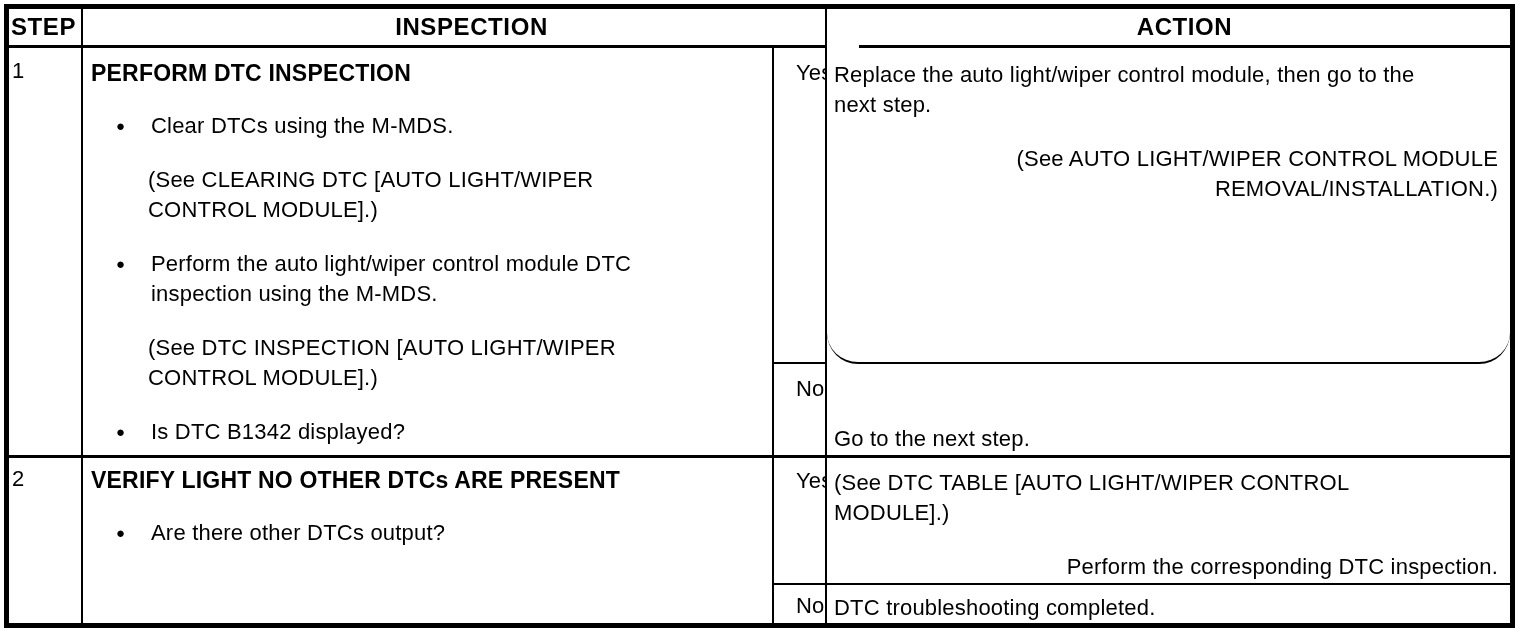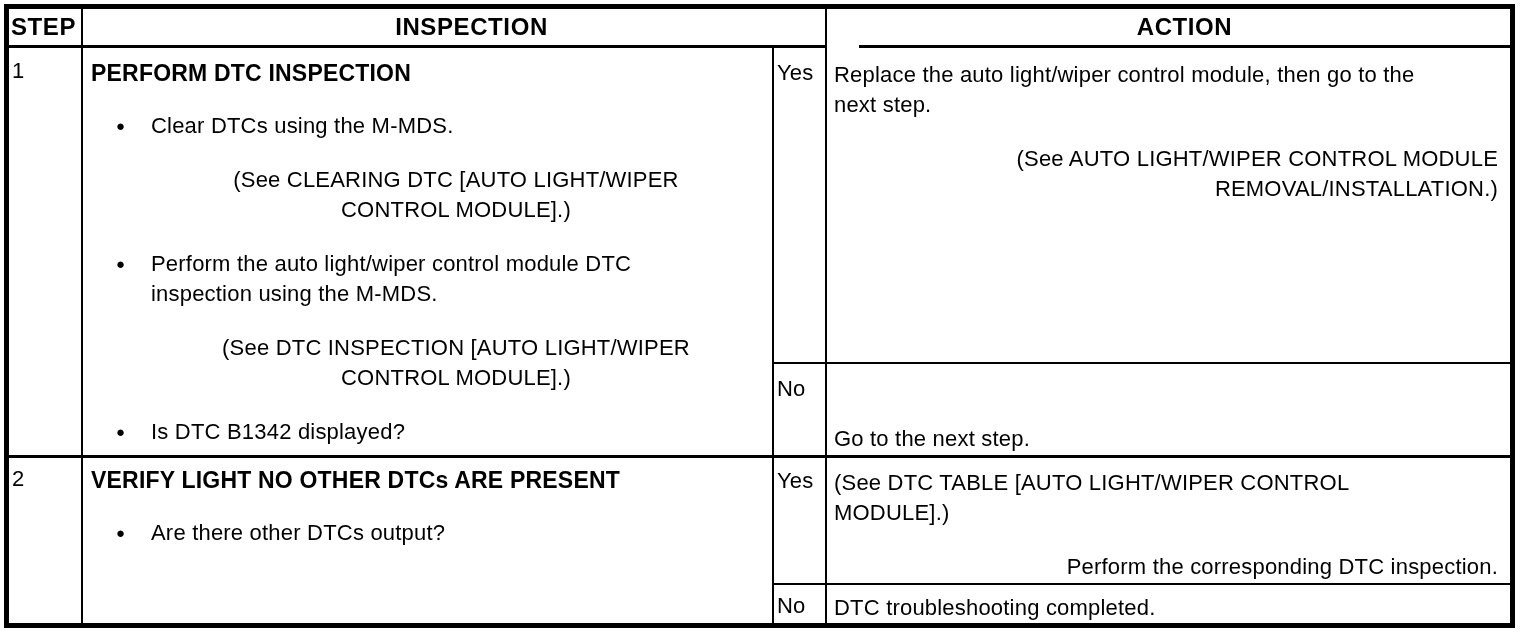--- a/index.html
+++ b/index.html
@@ -73,40 +73,39 @@
   .item-text {
     white-space: pre-line;
     line-height: 30px;
     letter-spacing: 0.2px;
   }
   .note {
     margin: 24px 0 0 57px;
     white-space: pre-line;
     line-height: 30px;
     letter-spacing: 0.2px;
-    text-align: center;
   }
 
   .ans {
     font-size: 22px;
     line-height: 26px;
     letter-spacing: 0.2px;
-    padding: 12px 2px 0 3px;
+    padding: 12px 2px 0 22px;
   }
   .act { font-size: 22px; padding: 12px 12px 0 7px; }
   .act p {
     margin: 0;
     white-space: pre-line;
     line-height: 30px;
     letter-spacing: 0.2px;
   }
   .act p + p { margin-top: 24px; text-align: right; }
 
   .r1y-ans { grid-column: 3; grid-row: 2; }
-  .r1y-act { grid-column: 4; grid-row: 2; }
+  .r1y-act { grid-column: 4; grid-row: 2; border-radius: 31px; }
   .r1n-ans { grid-column: 3; grid-row: 3; }
   .r1n-act { grid-column: 4; grid-row: 3; margin-top: 48px; }
   .r2y-ans { grid-column: 3; grid-row: 4; }
   .r2y-act { grid-column: 4; grid-row: 4; }
   .r2n-ans { grid-column: 3; grid-row: 5; }
   .r2n-act { grid-column: 4; grid-row: 5; border-radius: 16px; }
 
   .pt10 { padding-top: 10px; }
   .pt8  { padding-top: 8px; }
 </style>

